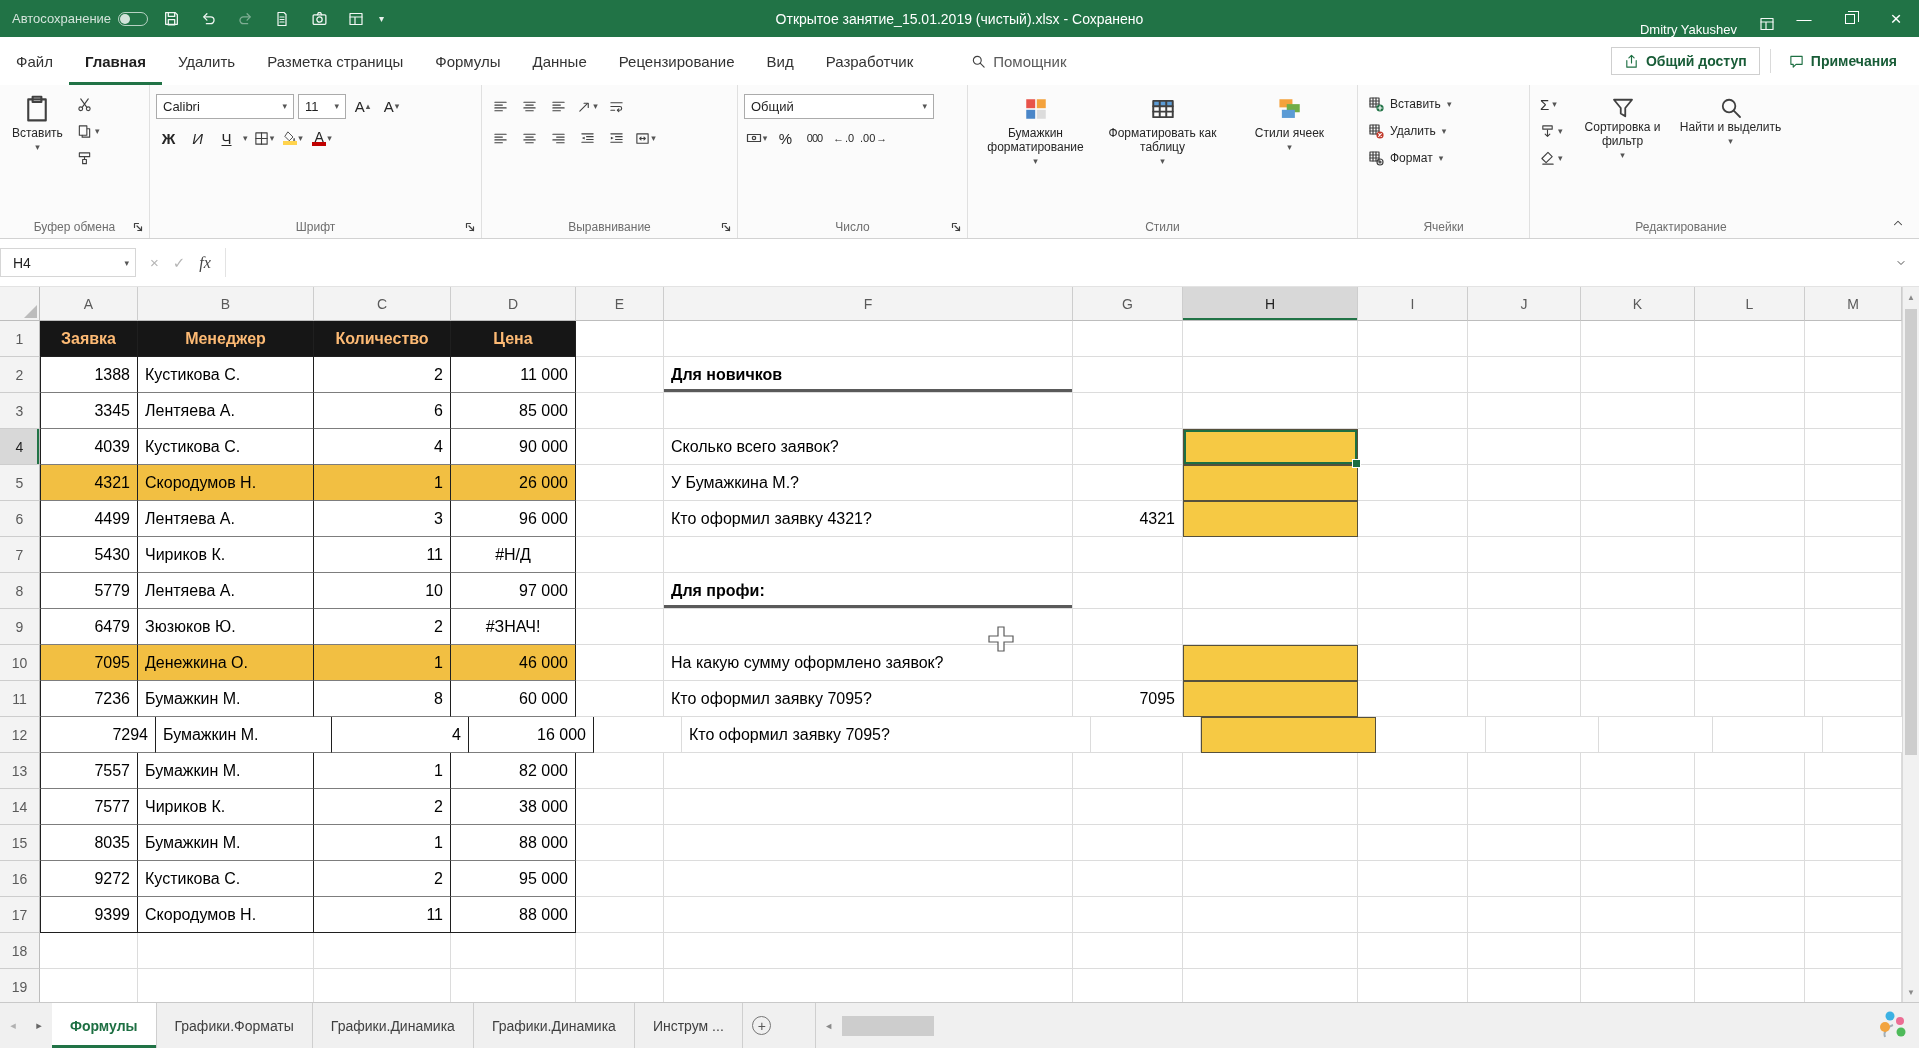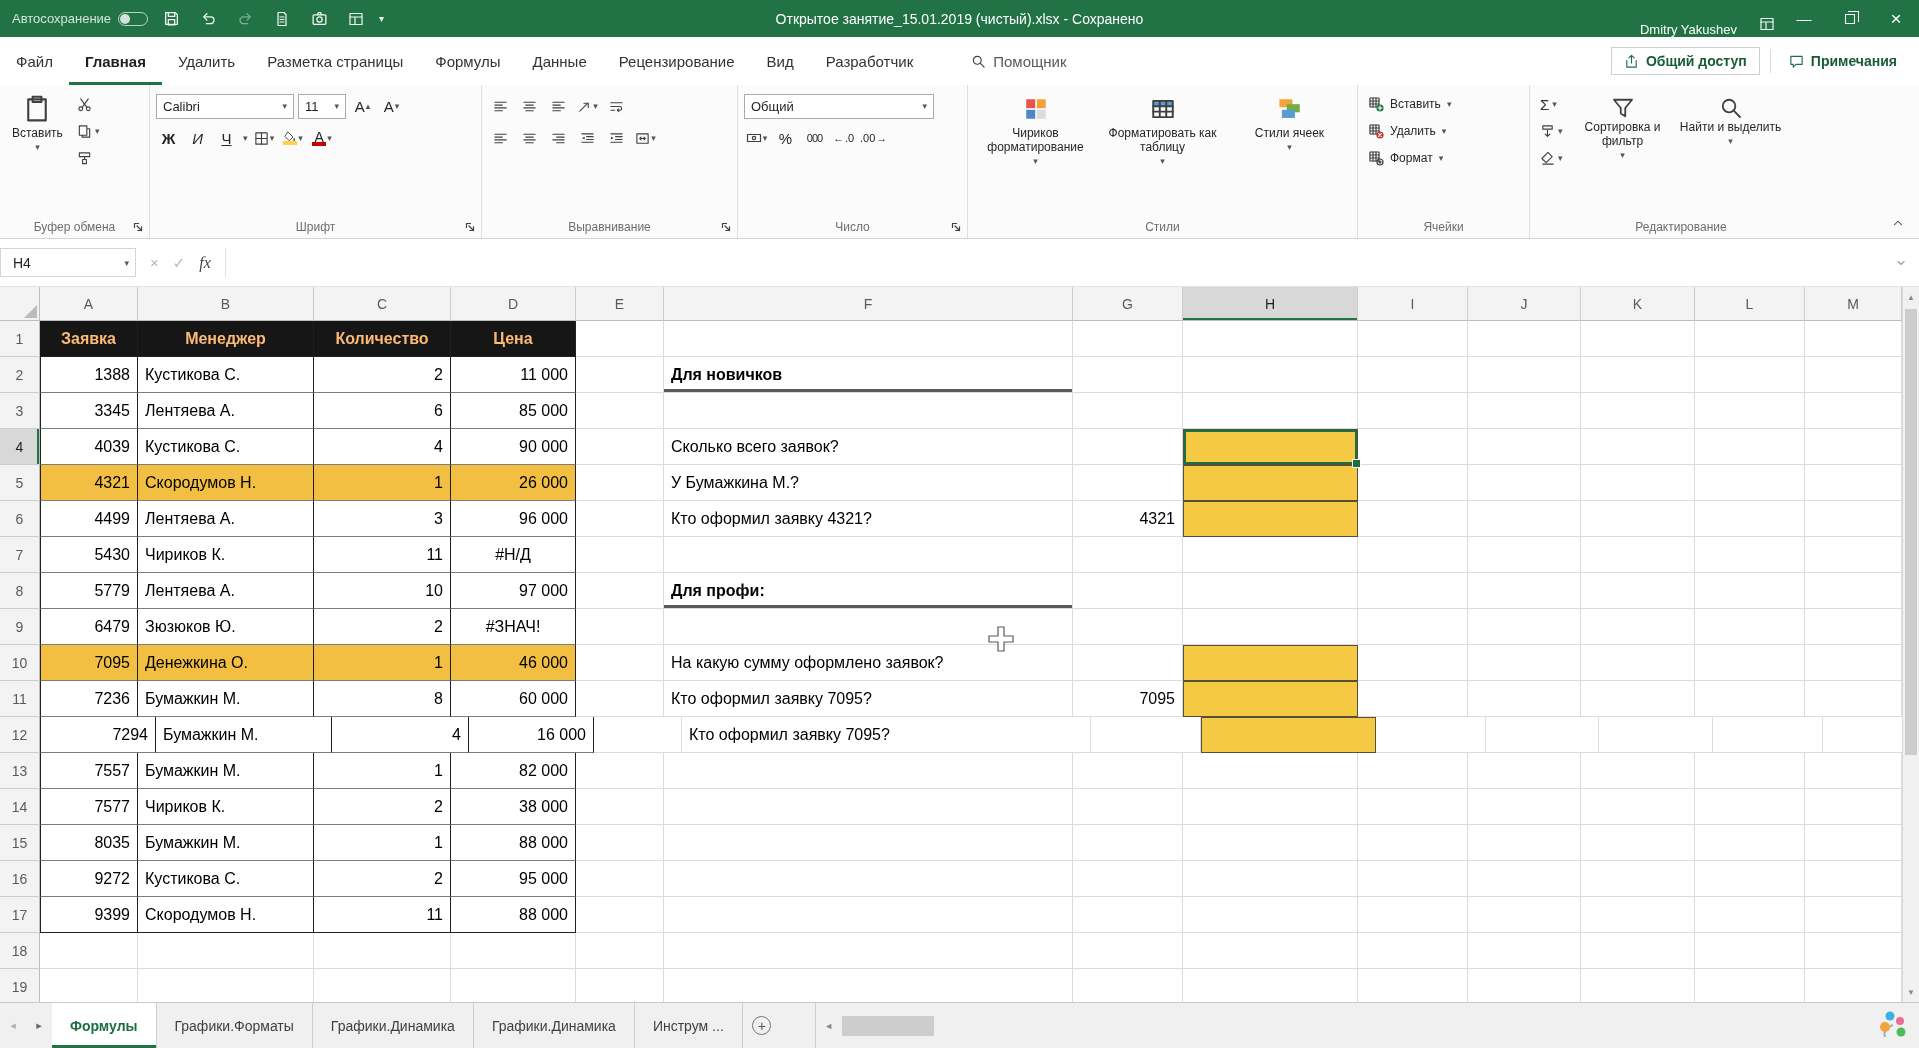--- a/index.html
+++ b/index.html
@@ -568,21 +568,21 @@
           <use href="#i-launcher"></use>
         </svg>
     </div>
 
     <div class="rgroup" style="width:390px;">
       <div class="rcontent">
         <div class="stybtn">
           <svg class="ic" width="26" height="26">
               <use href="#i-condfmt"></use>
             </svg>
-          <span class="blabel">Чириков форматирование</span>
+          <span class="blabel">Бумажкин форматирование</span>
           <span class="caret">▾</span>
         </div>
         <div class="stybtn">
           <svg class="ic" width="26" height="26">
               <use href="#i-fmttable"></use>
             </svg>
           <span class="blabel">Форматировать как таблицу</span>
           <span class="caret">▾</span>
         </div>
         <div class="stybtn">

